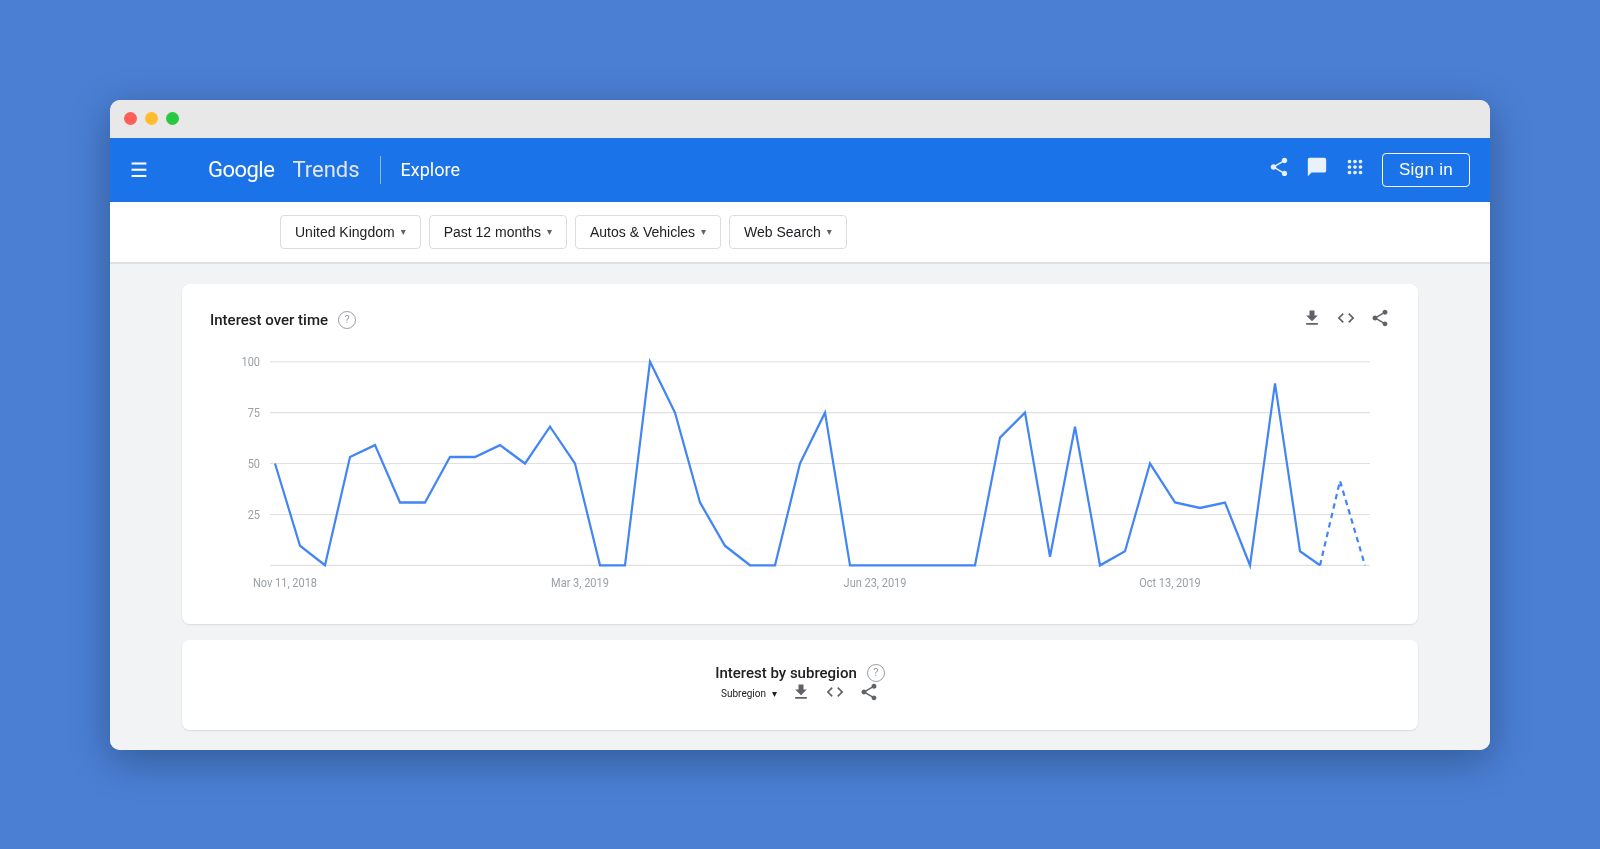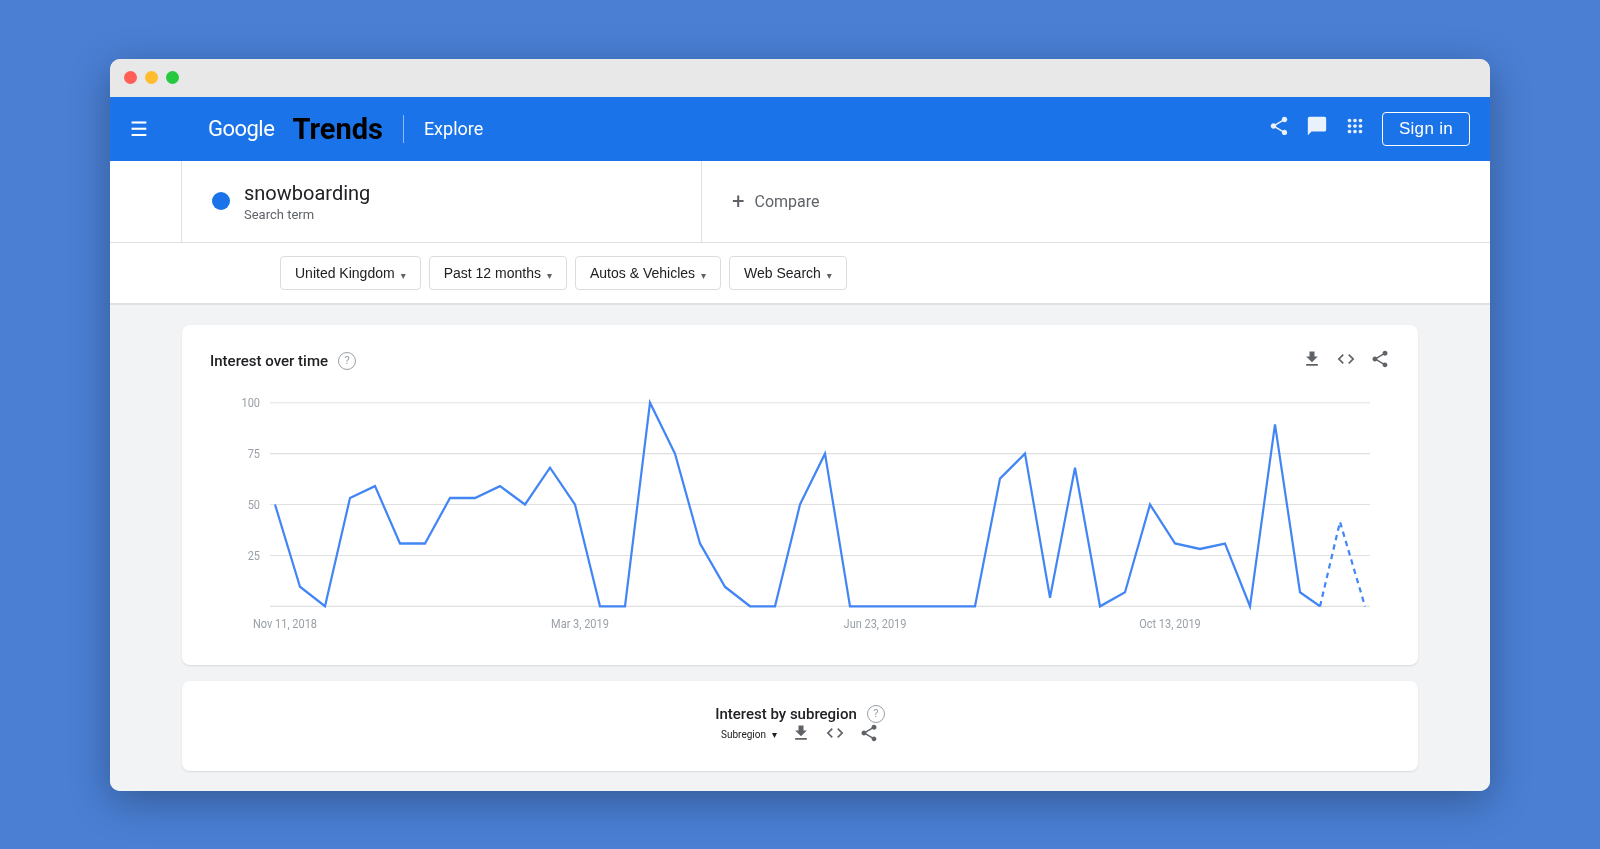--- a/index.html
+++ b/index.html
@@ -57,23 +57,23 @@
       gap: 18px;
       margin-left: 40px;
     }
     .brand-google {
       color: white;
       font-size: 22px;
       font-weight: 400;
       letter-spacing: -0.5px;
     }
     .brand-trends {
-      color: #000000;
-      font-size: 29px;
-      font-weight: 700;
+      color: #e5e5e5;
+      font-size: 22px;
+      font-weight: 400;
     }
     .divider-v {
       width: 1px;
       height: 28px;
       background: rgba(255,255,255,0.5);
     }
     .explore-label {
       color: white;
       font-size: 18px;
       font-weight: 400;
@@ -165,21 +165,21 @@
       background: white;
       display: flex;
       align-items: center;
       padding: 0 200px 0 170px;
       height: 62px;
       border-bottom: 2px solid #e0e0e0;
       gap: 8px;
     }
     .filter-btn {
       display: flex;
-      align-items: flex-end;
+      align-items: center;
       gap: 6px;
       padding: 8px 14px;
       border: 1px solid #dadce0;
       border-radius: 4px;
       background: white;
       cursor: pointer;
       font-size: 14px;
       color: #202124;
     }
     .filter-arrow {
@@ -316,34 +316,20 @@
       </div>
       <div class="header-icon">
         <svg width="22" height="22" viewBox="0 0 24 24" fill="white">
           <path d="M6 8c1.1 0 2-.9 2-2s-.9-2-2-2-2 .9-2 2 .9 2 2 2zm6 0c1.1 0 2-.9 2-2s-.9-2-2-2-2 .9-2 2 .9 2 2 2zm6 0c1.1 0 2-.9 2-2s-.9-2-2-2-2 .9-2 2 .9 2 2 2zM6 14c1.1 0 2-.9 2-2s-.9-2-2-2-2 .9-2 2 .9 2 2 2zm6 0c1.1 0 2-.9 2-2s-.9-2-2-2-2 .9-2 2 .9 2 2 2zm6 0c1.1 0 2-.9 2-2s-.9-2-2-2-2 .9-2 2 .9 2 2 2zm-12 6c1.1 0 2-.9 2-2s-.9-2-2-2-2 .9-2 2 .9 2 2 2zm6 0c1.1 0 2-.9 2-2s-.9-2-2-2-2 .9-2 2 .9 2 2 2zm6 0c1.1 0 2-.9 2-2s-.9-2-2-2-2 .9-2 2 .9 2 2 2z"></path>
         </svg>
       </div>
       <button class="sign-in-btn">Sign in</button>
     </div>
   </div>
 
-  <div class="search-area">
-    <div class="sidebar-space"></div>
-    <div class="search-term-section">
-      <div class="search-dot"></div>
-      <div class="search-term-text">
-        <span class="search-term-name">snowboarding</span>
-        <span class="search-term-type">Search term</span>
-      </div>
-    </div>
-    <div class="compare-section">
-      <span class="compare-plus">+</span>
-      <span class="compare-text">Compare</span>
-    </div>
-  </div>
 
   <div class="filters-bar">
     <button class="filter-btn">
       <span>United Kingdom</span>
       <span class="filter-arrow">▾</span>
     </button>
     <button class="filter-btn">
       <span>Past 12 months</span>
       <span class="filter-arrow">▾</span>
     </button>

